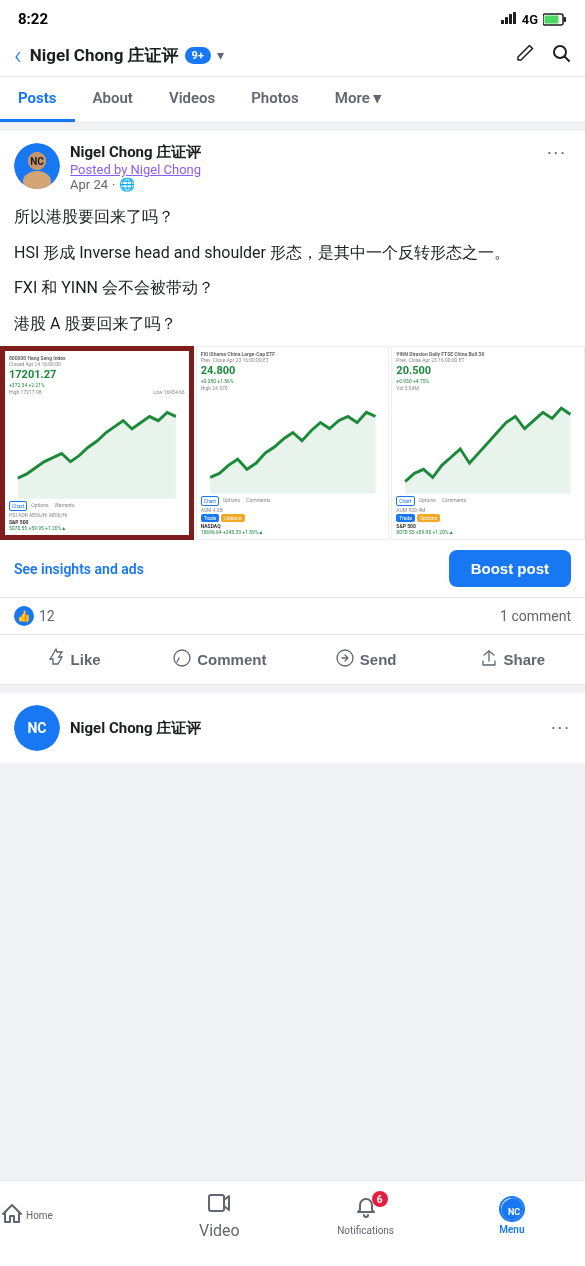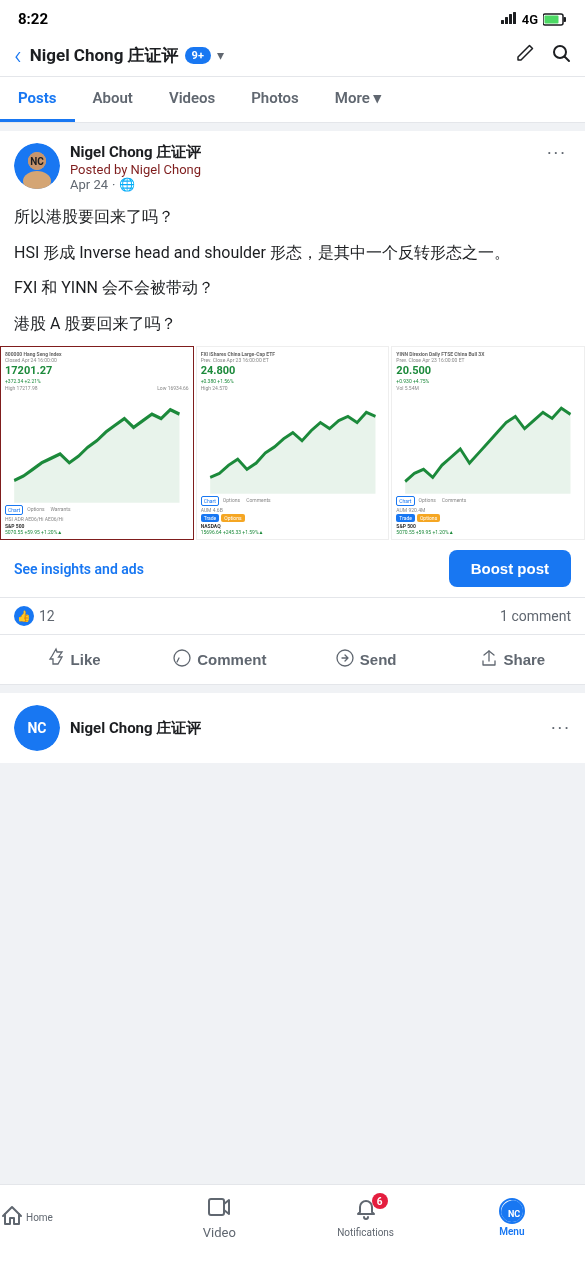--- a/index.html
+++ b/index.html
@@ -86,41 +86,41 @@
         <svg width="46" height="46" viewBox="0 0 46 46">
           <circle cx="23" cy="23" r="23" fill="#1877f2"></circle>
           <circle cx="23" cy="18" r="9" fill="#d4a574"></circle>
           <ellipse cx="23" cy="38" rx="14" ry="10" fill="#d4a574"></ellipse>
           <circle cx="23" cy="18" r="9" fill="#c8956c"></circle>
           <text x="23" y="22" text-anchor="middle" fill="#1c1e21" font-size="10" font-weight="bold">NC</text>
         </svg>
       </div>
       <div>
         <div style="font-size:15px; font-weight:700; color:#1c1e21;">Nigel Chong 庄证评</div>
-        <div style="font-size:13px; color:#7f1d1d;">Posted by Nigel Chong</div>
+        <div style="font-size:13px; color:#8b5cf6;text-decoration:underline;">Posted by Nigel Chong</div>
         <div style="font-size:13px; color:#606770; display:flex; align-items:center; gap:4px;">
           <span>Apr 24</span>
           <span>·</span>
           <span>🌐</span>
         </div>
       </div>
     </div>
     <div style="font-size:18px; color:#606770; cursor:pointer; padding:0 4px; letter-spacing:2px;">···</div>
   </div>
 
   <div style="padding:4px 14px 10px; font-size:16px; line-height:1.6; color:#1c1e21;">
     <p>所以港股要回来了吗？</p>
     <p style="margin-top:10px;">HSI 形成 Inverse head and shoulder 形态，是其中一个反转形态之一。</p>
     <p style="margin-top:10px;">FXI 和 YINN 会不会被带动？</p>
     <p style="margin-top:10px;">港股 A 股要回来了吗？</p>
   </div>
 
   <div style="display:grid; grid-template-columns:1fr 1fr 1fr; gap:2px;">
 
-    <div style="background:#fff; overflow:hidden; aspect-ratio:1; border:1px solid #7f1d1d; padding:4px; display:flex; flex-direction:column; cursor:pointer;">
+    <div style="background:#fff; overflow:hidden; aspect-ratio:1; border:5px solid #7f1d1d; padding:4px; display:flex; flex-direction:column; cursor:pointer;">
       <div style="font-size:5px; color:#666; font-weight:bold;">800000 Hang Seng Index</div>
       <div style="font-size:5px; color:#888;">Closed Apr 24 16:00:00</div>
       <div style="font-size:11px; font-weight:bold; color:#1c8a3b; margin:1px 0;">17201.27</div>
       <div style="font-size:5px; color:#1c8a3b;">+372.34 +2.21%</div>
       <div style="display:flex; justify-content:space-between; font-size:5px; color:#888; margin:1px 0;">
         <span>High 17217.98</span>
           <span>Low 16934.66</span>
       </div>
       <div style="flex:1; position:relative;">
         <svg width="100%" height="100%" viewBox="0 0 100 50" preserveAspectRatio="none">
@@ -273,21 +273,21 @@
     <span style="font-size:10px; color:#606770;">Home</span>
   </div>
 
   <div style="flex:1; display:flex; flex-direction:column; align-items:center; gap:2px; cursor:pointer; padding:4px 0;">
     <span>
       <svg width="24" height="24" viewBox="0 0 24 24" fill="none">
         <rect x="2" y="4" width="15" height="16" rx="2" stroke="#606770" stroke-width="2" fill="none"></rect>
         <path d="M17 9l5-4v14l-5-4" stroke="#606770" stroke-width="2" stroke-linejoin="round" fill="none"></path>
       </svg>
     </span>
-    <span style="font-size:13px; color:#606770;">Video</span>
+    <span style="font-size:16px; color:#606770;">Video</span>
   </div>
 
 
   <div style="flex:1; display:flex; flex-direction:column; align-items:center; gap:2px; cursor:pointer; padding:4px 0; position:relative;">
     <span>
       <svg width="24" height="24" viewBox="0 0 24 24" fill="none">
         <path d="M6 10a6 6 0 1112 0v5l2 2H4l2-2v-5z" stroke="#606770" stroke-width="2" stroke-linejoin="round" fill="none"></path>
         <path d="M10 20a2 2 0 004 0" stroke="#606770" stroke-width="2" stroke-linecap="round" fill="none"></path>
       </svg>
     </span>

